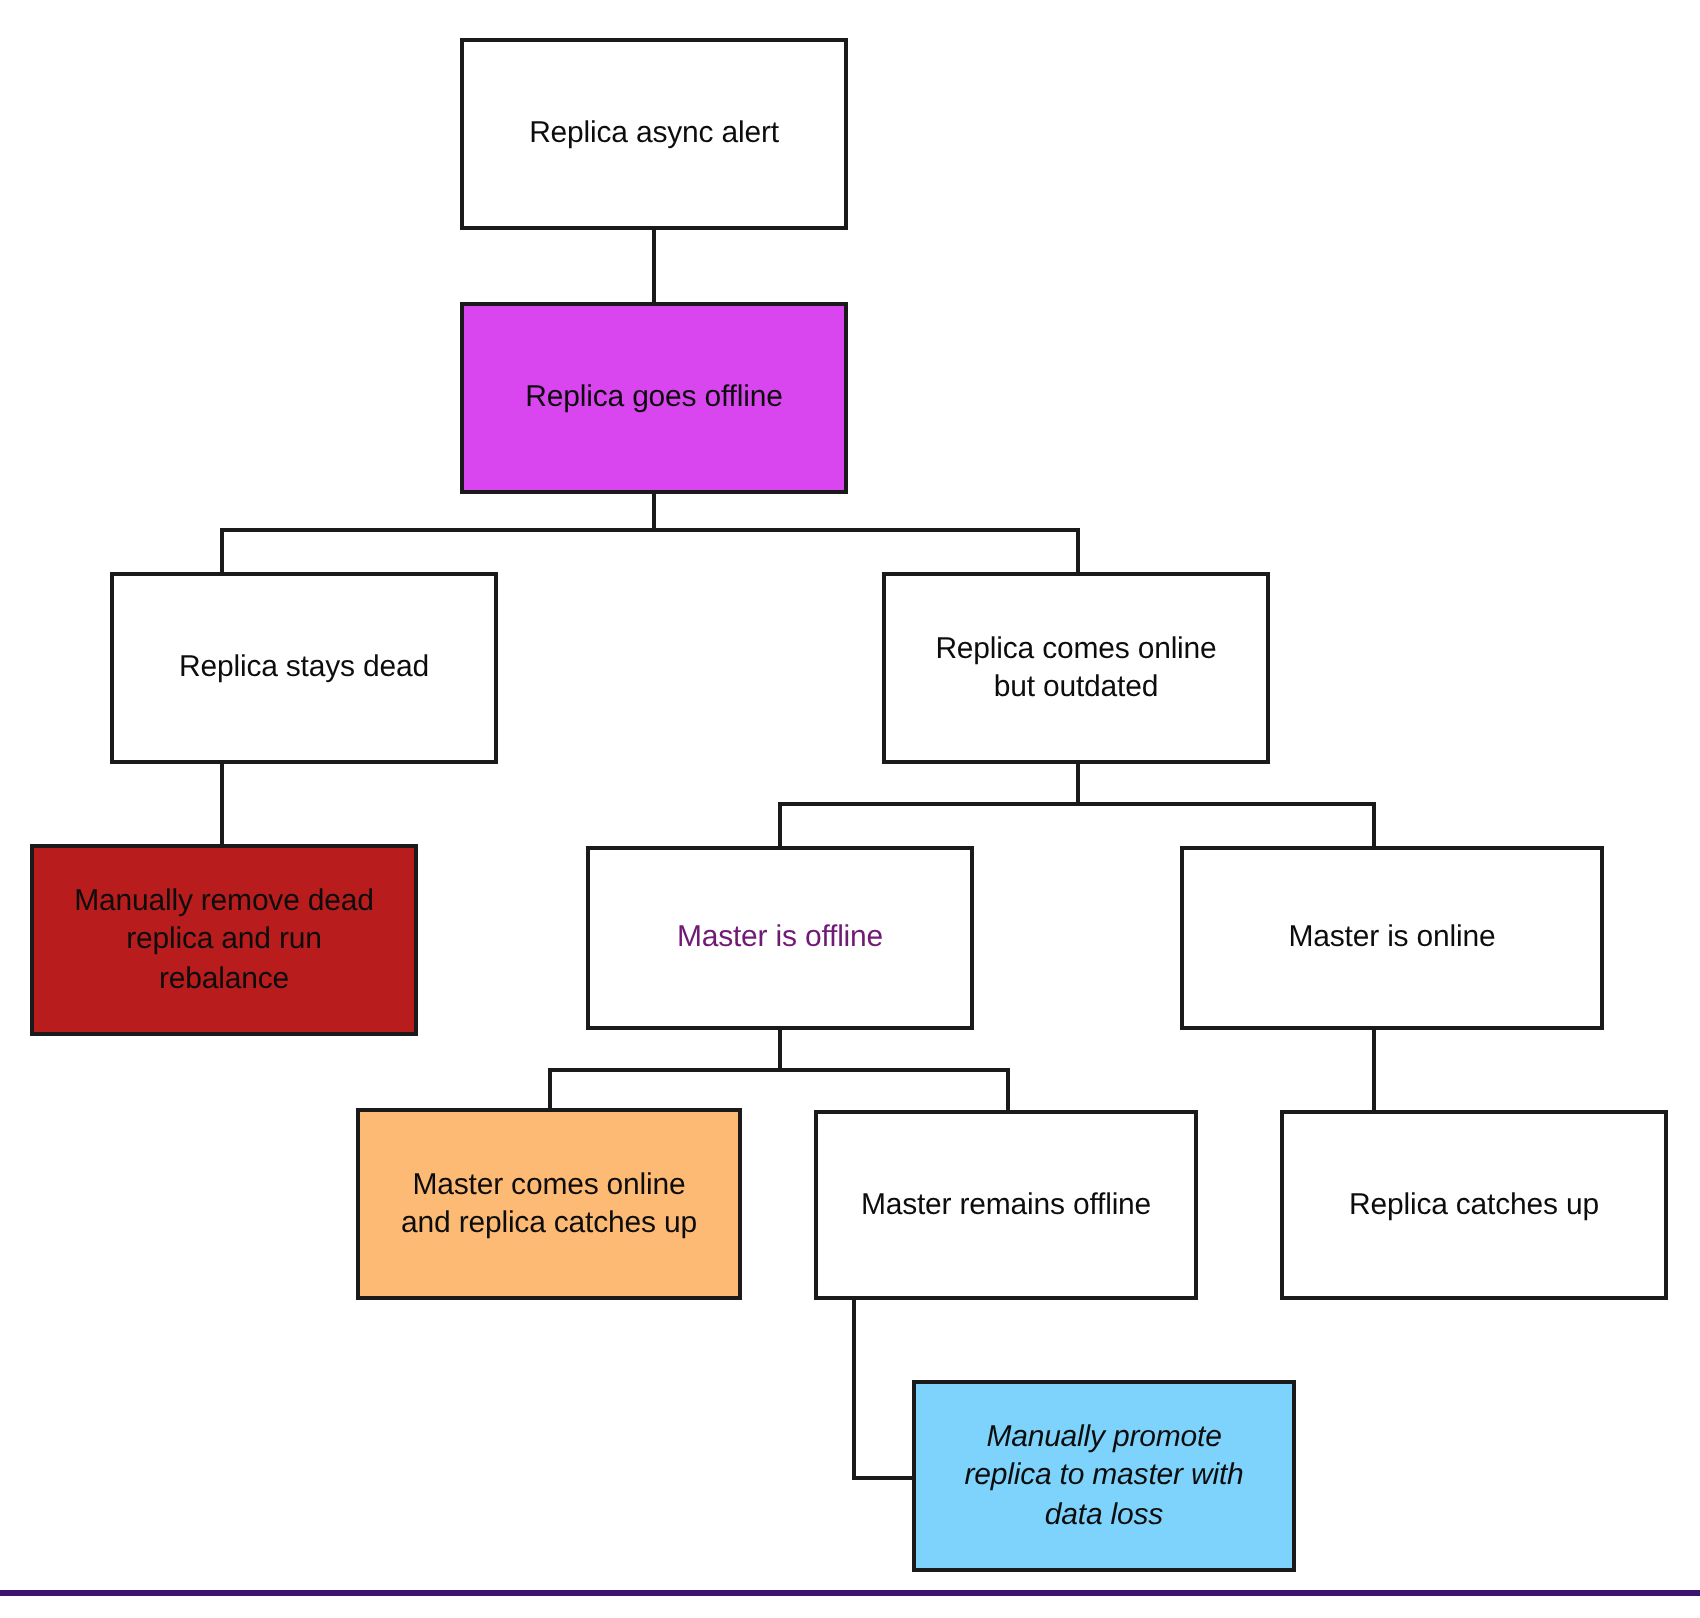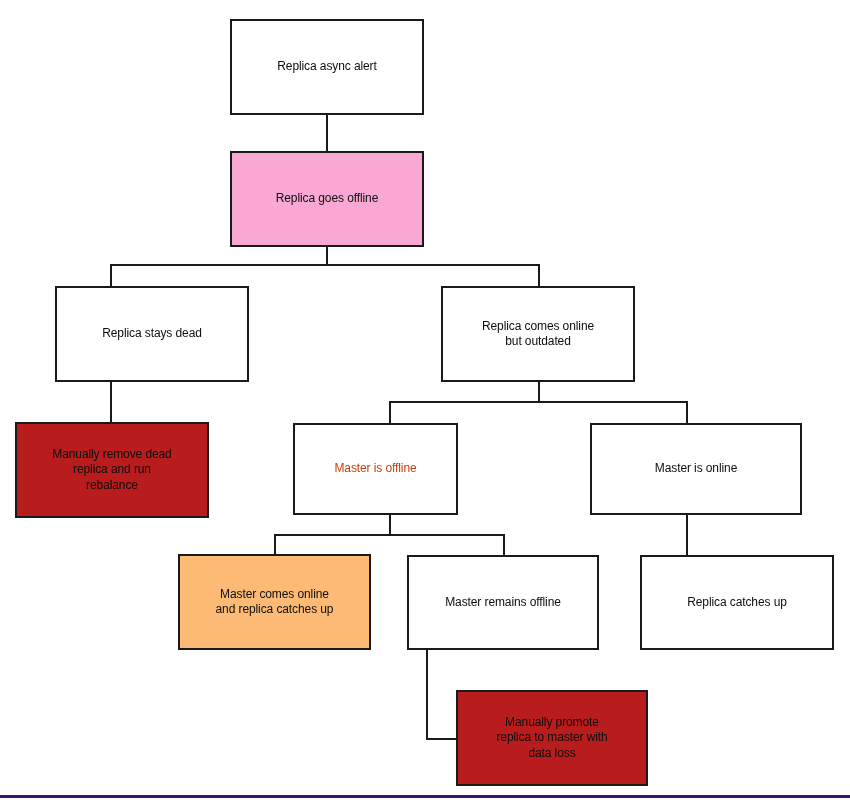--- a/index.html
+++ b/index.html
@@ -30,21 +30,21 @@
   .node {
     position: absolute;
     box-sizing: border-box;
     border: 2px solid #1a1a1a;
     background: #ffffff;
     display: flex;
     align-items: center;
     justify-content: center;
     text-align: center;
     color: #0d0d0d;
-    font-size: 12px;
+    font-size: 15px;
     line-height: 1.28;
     letter-spacing: -0.1px;
     padding: 0 3px;
     white-space: pre-line;
     z-index: 2;
   }
   .node-label {
     display: block;
     width: 100%;
     white-space: pre-line;
@@ -69,33 +69,33 @@
       <polyline points="539,382 539,402 390,402 390,423" fill="none" stroke="#1a1a1a" stroke-width="2" stroke-linecap="butt" stroke-linejoin="miter"></polyline>
       <polyline points="539,382 539,402 687,402 687,423" fill="none" stroke="#1a1a1a" stroke-width="2" stroke-linecap="butt" stroke-linejoin="miter"></polyline>
       <polyline points="390,515 390,535 275,535 275,554" fill="none" stroke="#1a1a1a" stroke-width="2" stroke-linecap="butt" stroke-linejoin="miter"></polyline>
       <polyline points="390,515 390,535 504,535 504,555" fill="none" stroke="#1a1a1a" stroke-width="2" stroke-linecap="butt" stroke-linejoin="miter"></polyline>
       <polyline points="687,515 687,555" fill="none" stroke="#1a1a1a" stroke-width="2" stroke-linecap="butt" stroke-linejoin="miter"></polyline>
       <polyline points="427,650 427,739 456,739" fill="none" stroke="#1a1a1a" stroke-width="2" stroke-linecap="butt" stroke-linejoin="miter"></polyline>
     </svg>
 
   <div id="nodes-layer">
       <div class="node" style="left: 230px; top: 19px; width: 194px; height: 96px; border-color: rgb(26, 26, 26); background: rgb(255, 255, 255); color: rgb(13, 13, 13);"><span class="node-label">Replica async alert</span></div>
-      <div class="node" style="left: 230px; top: 151px; width: 194px; height: 96px; border-color: rgb(26, 26, 26); background: #f9a8d4; color: rgb(13, 13, 13);"><span class="node-label">Replica goes offline</span></div>
+      <div class="node" style="left: 230px; top: 151px; width: 194px; height: 96px; border-color: rgb(26, 26, 26); background: #d946ef; color: rgb(13, 13, 13);"><span class="node-label">Replica goes offline</span></div>
       <div class="node" style="left: 15px; top: 286px; width: 194px; height: 96px; border-color: rgb(26, 26, 26); background: rgb(255, 255, 255); color: rgb(13, 13, 13); margin-left: 40px;"><span class="node-label">Replica stays dead</span></div>
       <div class="node" style="left: 441px; top: 286px; width: 194px; height: 96px; border-color: rgb(26, 26, 26); background: rgb(255, 255, 255); color: rgb(13, 13, 13);"><span class="node-label">Replica comes online
 but outdated</span></div>
       <div class="node" style="left: 15px; top: 422px; width: 194px; height: 96px; border-color: rgb(26, 26, 26); background: #b91c1c; color: rgb(13, 13, 13);"><span class="node-label">Manually remove dead
 replica and run
 rebalance</span></div>
-      <div class="node" style="left: 293px; top: 423px; width: 165px; height: 92px; border-color: rgb(26, 26, 26); background: rgb(255, 255, 255); color: #c2410c; justify-content: center;"><span class="node-label">Master is offline</span></div>
+      <div class="node" style="left: 293px; top: 423px; width: 194px; height: 92px; border-color: rgb(26, 26, 26); background: rgb(255, 255, 255); color: #701a75; justify-content: center;"><span class="node-label">Master is offline</span></div>
       <div class="node" style="left: 590px; top: 423px; width: 212px; height: 92px; border-color: rgb(26, 26, 26); background: rgb(255, 255, 255); color: rgb(13, 13, 13);"><span class="node-label">Master is online</span></div>
       <div class="node" style="left: 178px; top: 554px; width: 193px; height: 96px; border-color: rgb(26, 26, 26); background: #fdba74; color: rgb(13, 13, 13);"><span class="node-label">Master comes online
 and replica catches up</span></div>
       <div class="node" style="left: 407px; top: 555px; width: 192px; height: 95px; border-color: rgb(26, 26, 26); background: rgb(255, 255, 255); color: rgb(13, 13, 13);"><span class="node-label">Master remains offline</span></div>
       <div class="node" style="left: 640px; top: 555px; width: 194px; height: 95px; border-color: rgb(26, 26, 26); background: rgb(255, 255, 255); color: rgb(13, 13, 13); justify-content: center;"><span class="node-label">Replica catches up</span></div>
-      <div class="node" style="left: 456px; top: 690px; width: 192px; height: 96px; border-color: rgb(26, 26, 26); background: #b91c1c; color: rgb(13, 13, 13);"><span class="node-label">Manually promote
+      <div class="node" style="left: 456px; top: 690px; width: 192px; height: 96px; border-color: rgb(26, 26, 26); background: #7dd3fc; color: rgb(13, 13, 13); font-style: italic;"><span class="node-label">Manually promote
 replica to master with
 data loss</span></div>
     </div>
 
   <div id="footer-rule" style="top: 795px; height: 3px; background: rgb(59, 20, 112);"></div>
 
 </div>
 
 </body></html>

